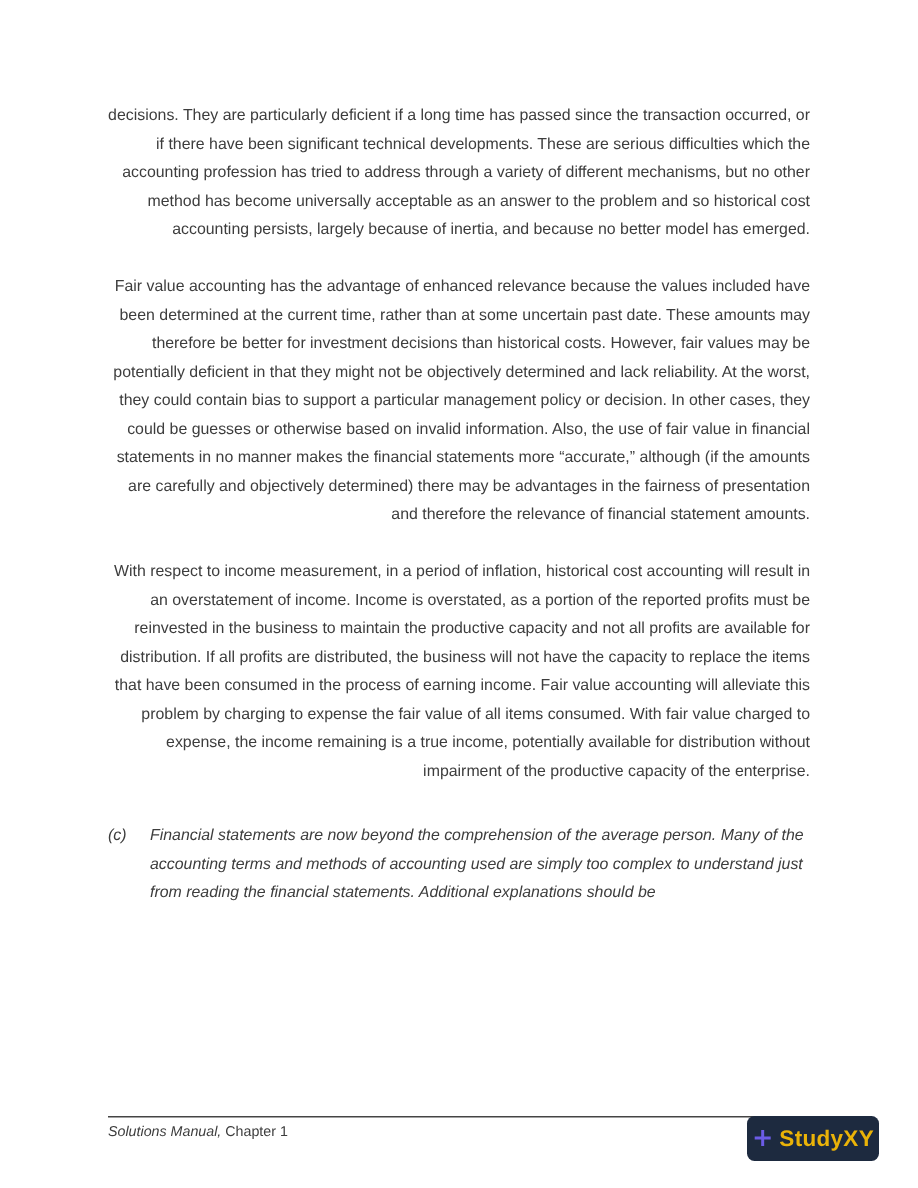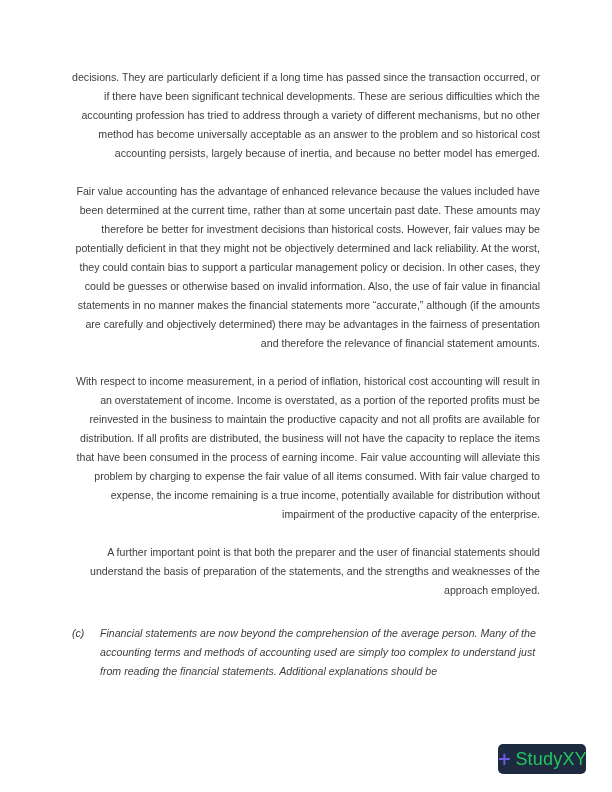--- a/index.html
+++ b/index.html
@@ -72,42 +72,46 @@
     gap: 4px;
   }
   .logo-plus {
     color: #6c5ce7;
     font-size: 17px;
     font-weight: bold;
     line-height: 1;
     font-family: "DejaVu Sans", sans-serif;
   }
   .logo-text {
-    color: #22c55e;
-    font-size: 18px;
-    font-weight: normal;
+    color: #eab308;
+    font-size: 15px;
+    font-weight: bold;
     letter-spacing: 0.2px;
   }
 </style>
 </head>
 <body>
 
 <div class="page">
 
   <div class="content">
     <p class="para">decisions. They are particularly deficient if a long time has passed since the transaction occurred, or if there have been significant technical developments. These are serious difficulties which the accounting profession has tried to address through a variety of different mechanisms, but no other method has become universally acceptable as an answer to the problem and so historical cost accounting persists, largely because of inertia, and because no better model has emerged.</p>
     <p class="para">Fair value accounting has the advantage of enhanced relevance because the values included have been determined at the current time, rather than at some uncertain past date. These amounts may therefore be better for investment decisions than historical costs. However, fair values may be potentially deficient in that they might not be objectively determined and lack reliability. At the worst, they could contain bias to support a particular management policy or decision. In other cases, they could be guesses or otherwise based on invalid information. Also, the use of fair value in financial statements in no manner makes the financial statements more “accurate,” although (if the amounts are carefully and objectively determined) there may be advantages in the fairness of presentation and therefore the relevance of financial statement amounts.</p>
     <p class="para">With respect to income measurement, in a period of inflation, historical cost accounting will result in an overstatement of income. Income is overstated, as a portion of the reported profits must be reinvested in the business to maintain the productive capacity and not all profits are available for distribution. If all profits are distributed, the business will not have the capacity to replace the items that have been consumed in the process of earning income. Fair value accounting will alleviate this problem by charging to expense the fair value of all items consumed. With fair value charged to expense, the income remaining is a true income, potentially available for distribution without impairment of the productive capacity of the enterprise.</p>
-    <p class="para">A further important point is that both the preparer and the user of financial statements should understand the basis of preparation of the statements, and the strengths and weaknesses of the approach employed.</p>
 
     <div class="item-c">
       <span class="label">(c)</span>
       <span class="text">Financial statements are now beyond the comprehension of the average person. Many of the accounting terms and methods of accounting used are simply too complex to understand just from reading the financial statements. Additional explanations should be</span>
     </div>
   </div>
 
+  <div class="footer">
+    <div class="footer-text">
+      <span class="it">Solutions Manual,</span><span> Chapter 1</span>
+    </div>
+  </div>
 
   <div class="logo-badge">
     <span class="logo-plus">+</span>
     <span class="logo-text">StudyXY</span>
   </div>
 
 </div>
 
 </body></html>

